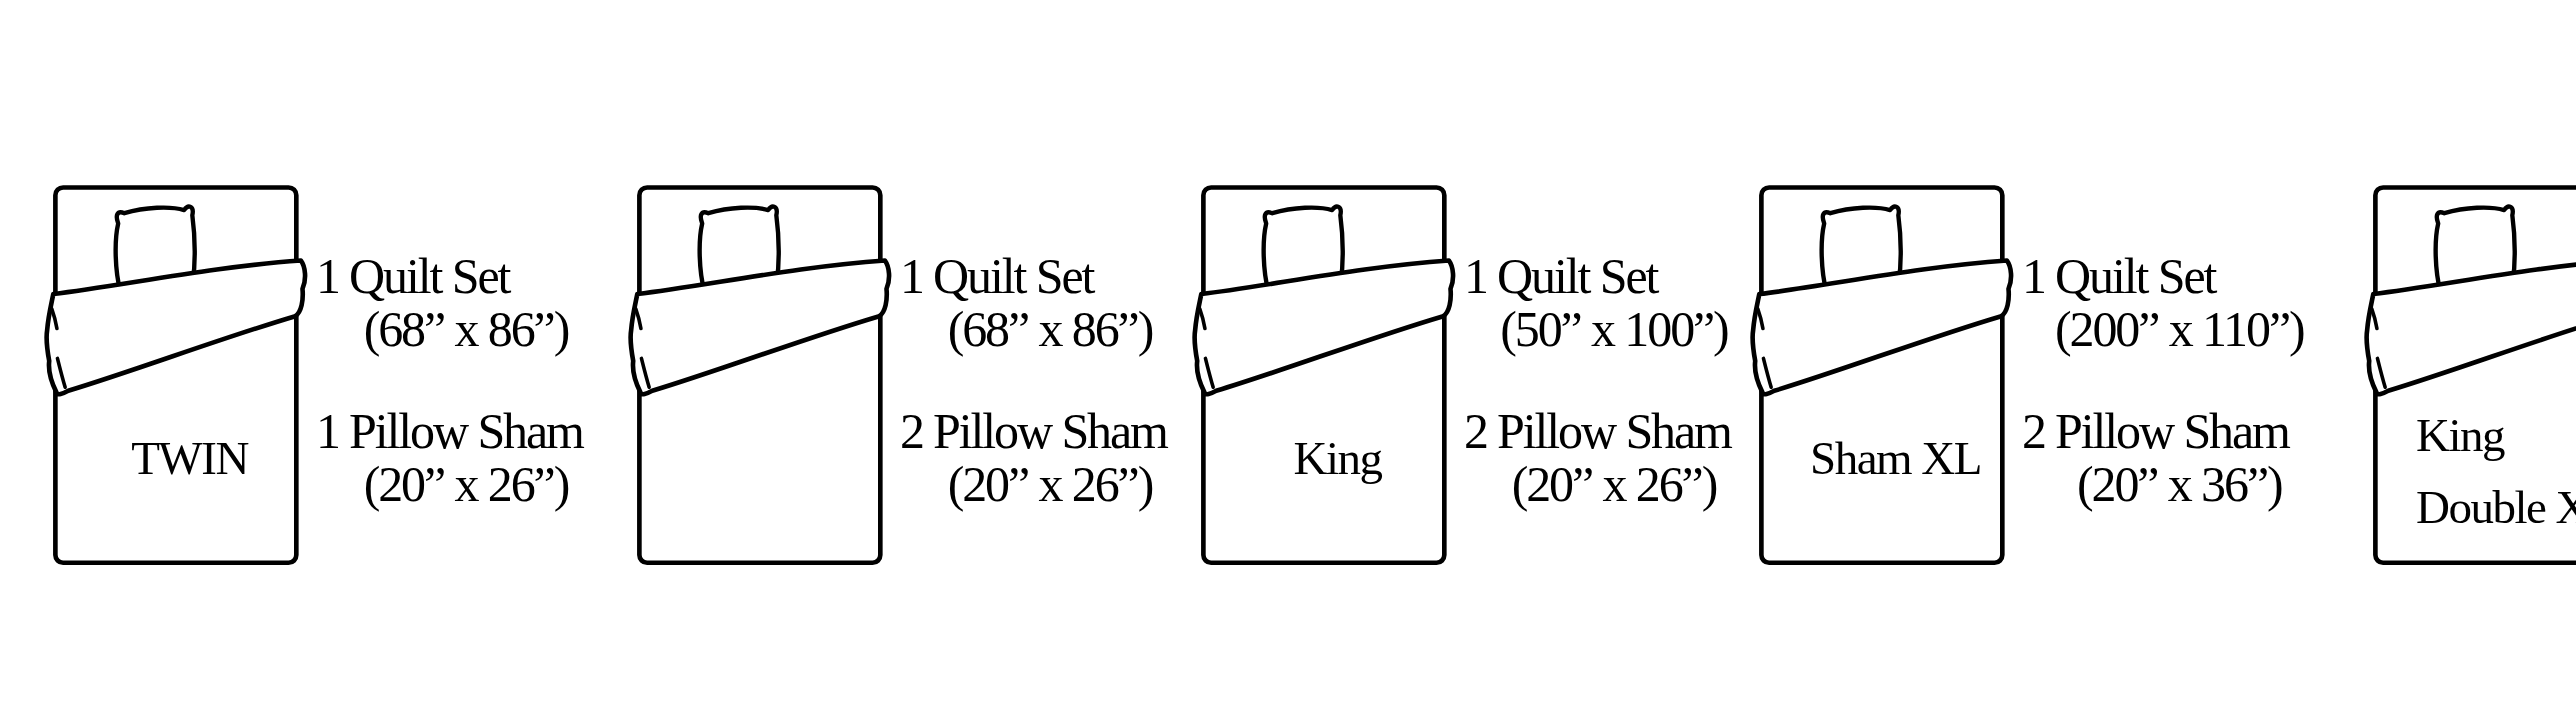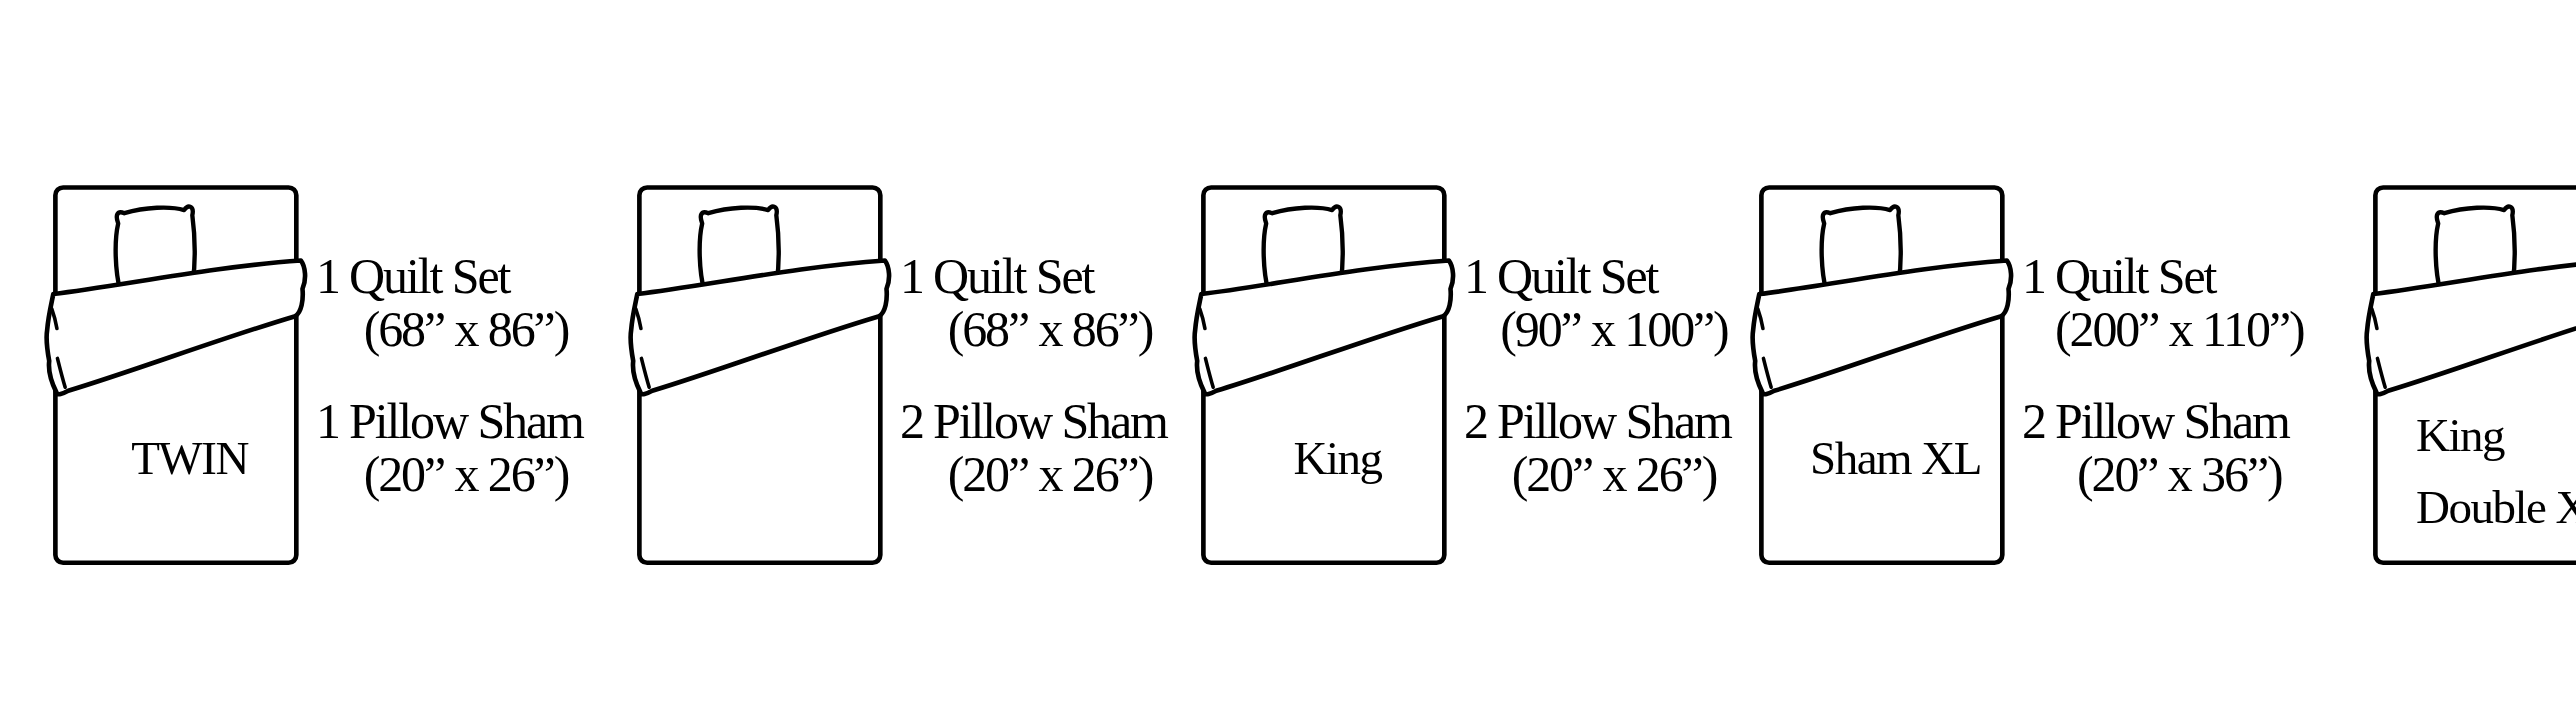--- a/index.html
+++ b/index.html
@@ -33,21 +33,21 @@
   }
 
   .itemcol{
     position:absolute;left:274px;top:250px;
     font-size:50px;line-height:53px;letter-spacing:-2.1px;
     white-space:nowrap;
   }
   .itemcol .line{height:53px;}
   .itemcol .qty{display:inline-block;width:33px;letter-spacing:0;}
   .itemcol .dim-line{padding-left:33px;text-align:center;}
-  .itemcol .block2{margin-top:39px;}
+  .itemcol .block2{margin-top:49px;}
 </style>
 </head>
 <body>
 
 <div id="page">
 
   <div class="bed-group g0">
     <svg class="bed-svg" viewBox="0 0 540 800">
       <rect x="26" y="26" width="468" height="729" rx="15" fill="#ffffff" stroke="#000000" stroke-width="9"></rect>
       <path d="M 152 226 C 142 190 140 130 148 96 C 142 80 146 70 160 76 C 200 64 250 62 276 70 C 284 58 296 62 292 80 C 298 125 298 170 293 212 C 294 222 288 226 282 224 C 240 232 190 232 152 226 Z" fill="#ffffff" stroke="#000000" stroke-width="8.5" stroke-linejoin="round"></path>
@@ -87,21 +87,21 @@
       <path d="M 152 226 C 142 190 140 130 148 96 C 142 80 146 70 160 76 C 200 64 250 62 276 70 C 284 58 296 62 292 80 C 298 125 298 170 293 212 C 294 222 288 226 282 224 C 240 232 190 232 152 226 Z" fill="#ffffff" stroke="#000000" stroke-width="8.5" stroke-linejoin="round"></path>
       <path d="M 22 233 C 150 218 330 180 503 168 C 512 180 514 205 506 223 C 508 245 504 268 492 276 C 350 318 180 382 51 421 C 40 427 30 431 28 424 C 16 400 12 380 14 363 C 8 330 8 315 10 303 C 12 278 16 262 22 233 Z" fill="#ffffff" stroke="#000000" stroke-width="9" stroke-linejoin="round"></path>
       <path d="M 30 358 C 36 382 40 398 45 414 M 19 262 C 24 276 27 288 29 300" fill="none" stroke="#000000" stroke-width="7" stroke-linecap="round"></path>
     </svg>
     <div class="bed-label">
       <span class="l1">King</span>
       <span class="l2"></span>
     </div>
     <div class="itemcol">
       <div class="line qty-line"><span class="qty">1</span><span>Quilt Set</span></div>
-      <div class="line dim-line">(90” x 100”)</div>
+      <div class="line dim-line">(50” x 100”)</div>
       <div class="line qty-line block2"><span class="qty">2</span><span>Pillow Sham</span></div>
       <div class="line dim-line">(20” x 26”)</div>
     </div>
   </div>
 
   <div class="bed-group g3">
     <svg class="bed-svg" viewBox="0 0 540 800">
       <rect x="26" y="26" width="468" height="729" rx="15" fill="#ffffff" stroke="#000000" stroke-width="9"></rect>
       <path d="M 152 226 C 142 190 140 130 148 96 C 142 80 146 70 160 76 C 200 64 250 62 276 70 C 284 58 296 62 292 80 C 298 125 298 170 293 212 C 294 222 288 226 282 224 C 240 232 190 232 152 226 Z" fill="#ffffff" stroke="#000000" stroke-width="8.5" stroke-linejoin="round"></path>
       <path d="M 22 233 C 150 218 330 180 503 168 C 512 180 514 205 506 223 C 508 245 504 268 492 276 C 350 318 180 382 51 421 C 40 427 30 431 28 424 C 16 400 12 380 14 363 C 8 330 8 315 10 303 C 12 278 16 262 22 233 Z" fill="#ffffff" stroke="#000000" stroke-width="9" stroke-linejoin="round"></path>

